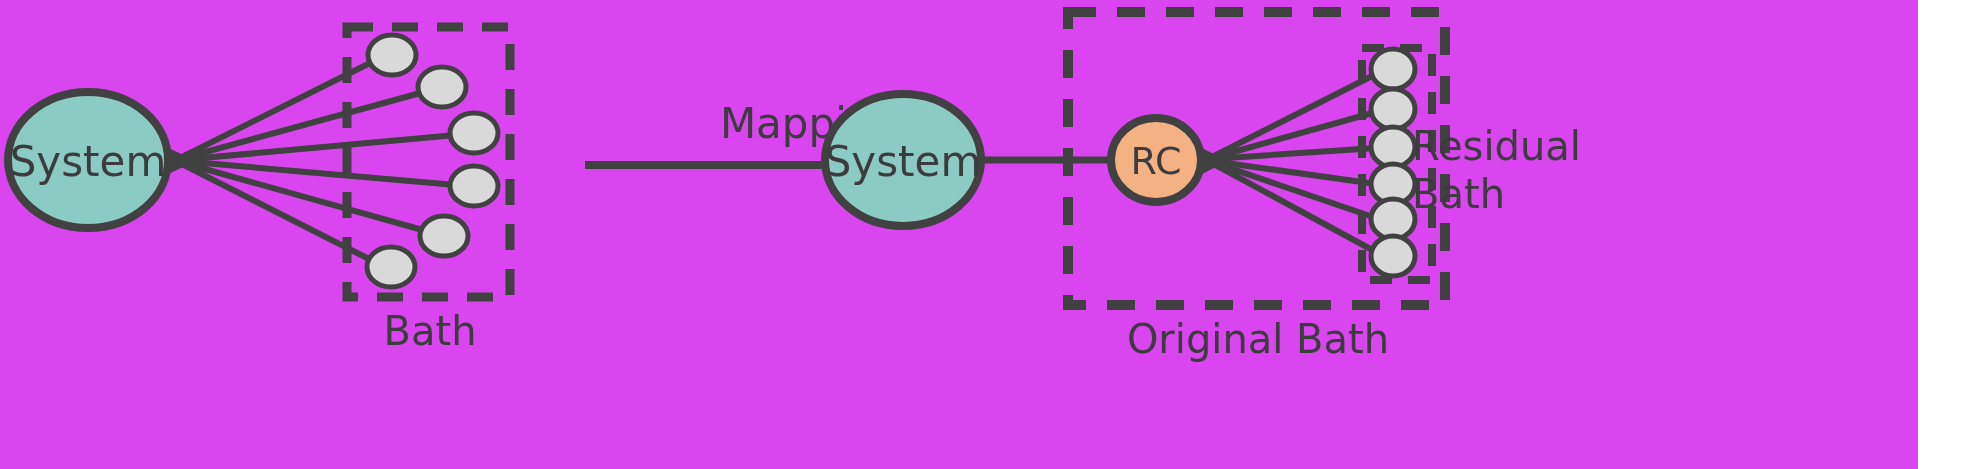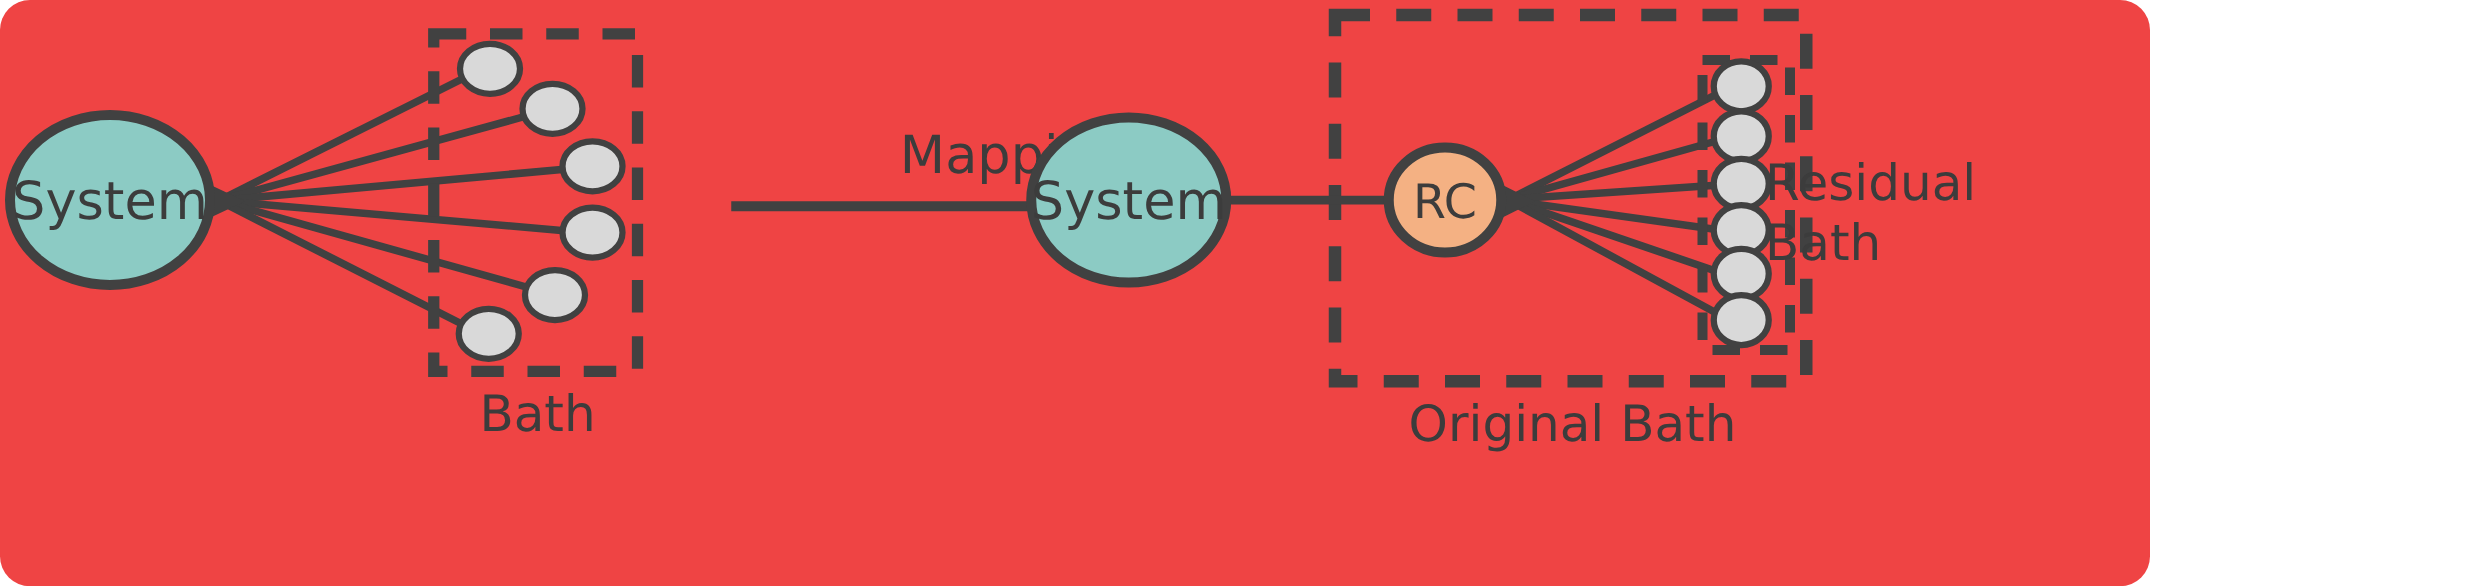--- a/index.html
+++ b/index.html
@@ -1,18 +1,18 @@
 <!DOCTYPE html>
 <html><head>
 <meta charset="utf-8">
 <style>
   html,body{margin:0;padding:0;background:#ffffff;}
   body{width:1987px;height:469px;overflow:hidden;
        font-family:"DejaVu Sans","Liberation Sans",sans-serif;}
-  #stage{position:relative;width:1720px;height:469px;background:#ef4444;border-radius:24px;}
+  #stage{position:relative;width:1918px;height:469px;background:#d946ef;}
   svg#diagram{position:absolute;left:0;top:0;width:1987px;height:469px;display:block;}
   .node-label{font-family:"DejaVu Sans","Liberation Sans",sans-serif;
               fill:#3c3c3c;text-anchor:middle;dominant-baseline:central;}
   .sys-label{font-size:42px;}
   .rc-label{font-size:38px;}
   .group-label{font-family:"DejaVu Sans","Liberation Sans",sans-serif;
                fill:#3c3c3c;font-size:40px;text-anchor:middle;}
   .side-label{font-family:"DejaVu Sans","Liberation Sans",sans-serif;
               fill:#3c3c3c;font-size:40px;text-anchor:start;}
   .map-label{font-family:"DejaVu Sans","Liberation Sans",sans-serif;

